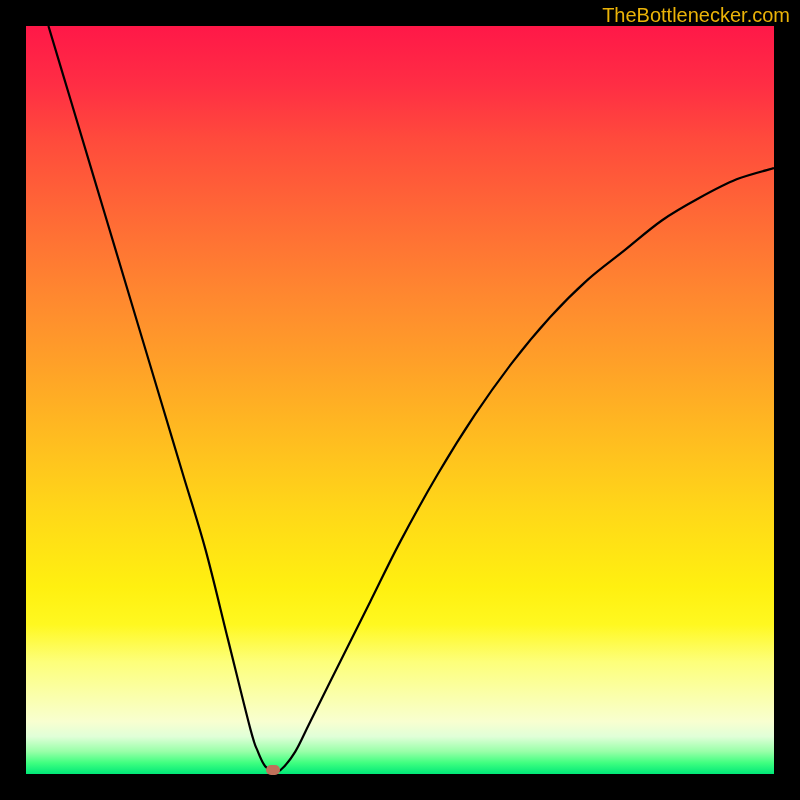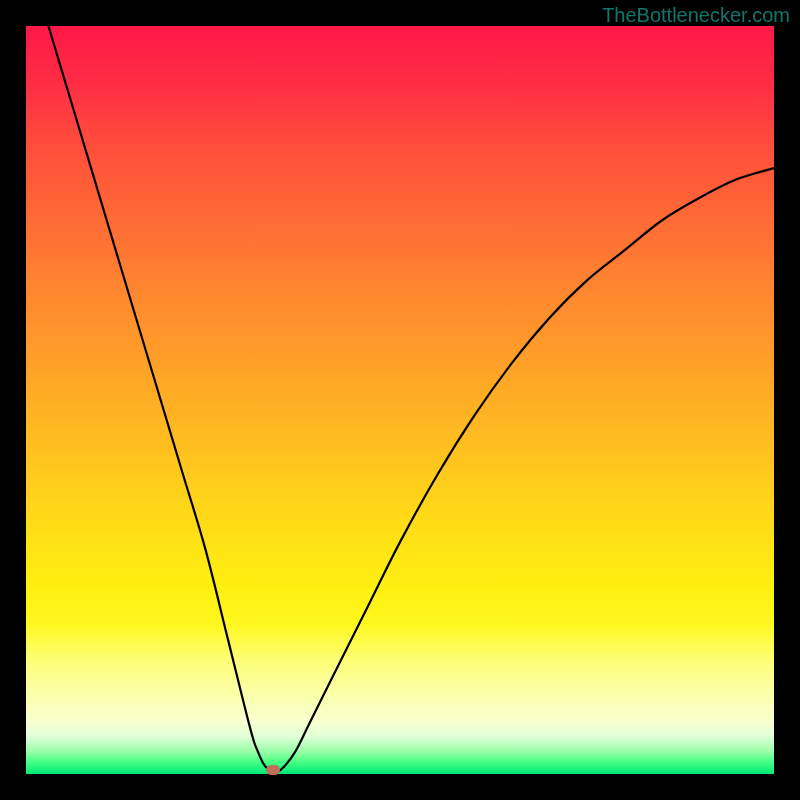--- a/index.html
+++ b/index.html
@@ -37,21 +37,21 @@
         #e0ffd8 95%,
         #98ffa8 97%,
         #40ff80 98.5%,
         #00e878 100%
       );
     }
     .watermark {
       position: absolute;
       top: 4px;
       right: 10px;
-      color: #0f766e;
+      color: #eab308;
       font-size: 20px;
       font-family: Arial, sans-serif;
       z-index: 10;
     }
     .curve-svg {
       position: absolute;
       top: 26px;
       left: 26px;
       width: 748px;
       height: 748px;

